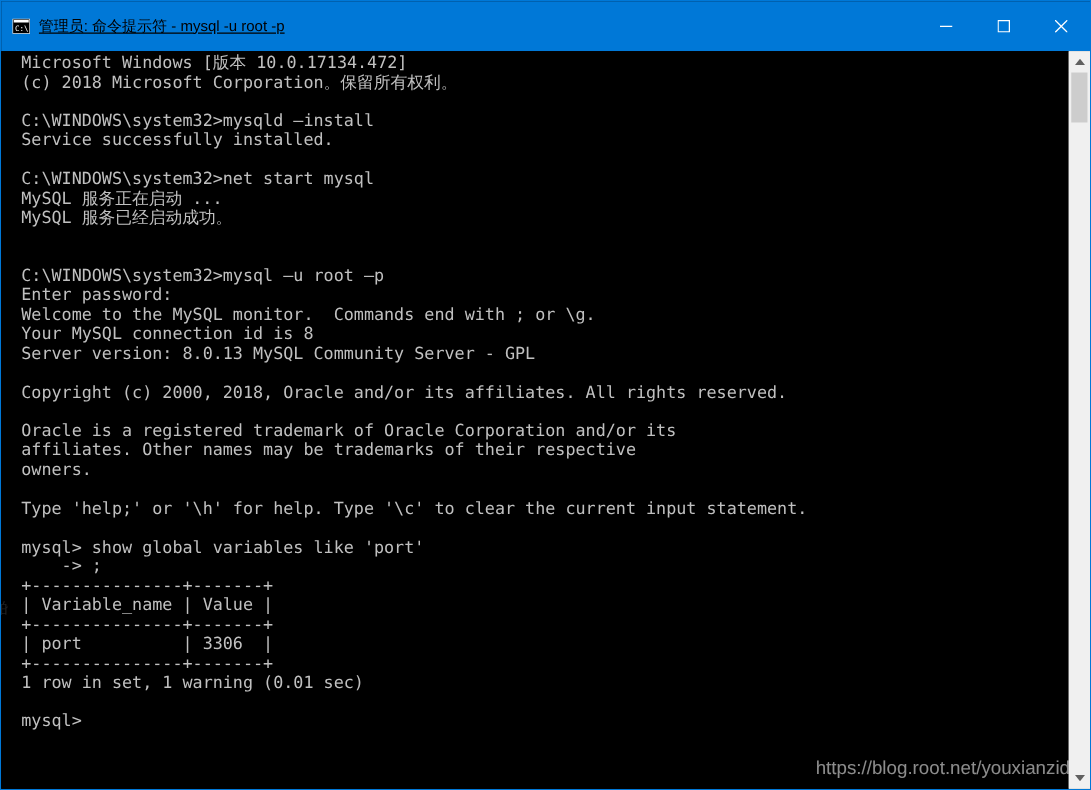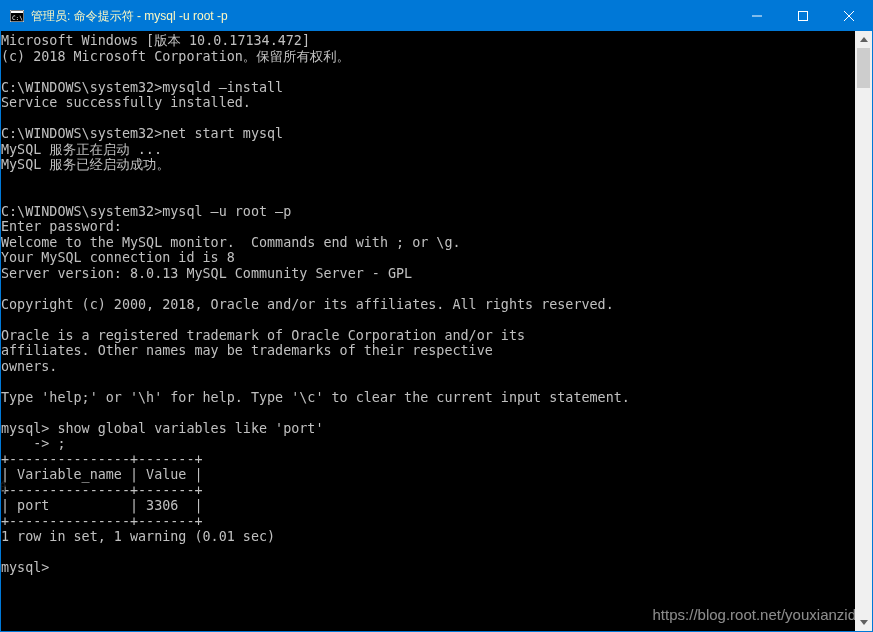--- a/index.html
+++ b/index.html
@@ -13,28 +13,29 @@
     }
     .window {
       width: 873px;
       height: 632px;
       background: #000;
       display: flex;
       flex-direction: column;
       border: 1px solid #0078d7;
     }
     .titlebar {
-      height: 30px;
+      height: 40px;
       background: #0078d7;
       display: flex;
       align-items: center;
-      color: #fef9c3;
+      color: #000000;
       font-family: "Segoe UI", Tahoma, sans-serif;
       font-size: 12px;
       user-select: none;
+      text-decoration: underline;
     }
     .titlebar-icon {
       width: 16px;
       height: 16px;
       margin: 0 6px 0 8px;
       display: inline-flex;
       align-items: center;
       justify-content: center;
     }
     .titlebar-title {
@@ -60,21 +61,21 @@
       display: flex;
       background: #000;
       position: relative;
     }
     .terminal {
       flex: 1;
       background: #000;
       color: #c0c0c0;
       font-size: 13.4px;
       line-height: 15.5px;
-      padding: 2px 0;
+      padding: 2px 16px;
       white-space: pre;
       overflow: hidden;
       font-family: "NSimSun", "SimSun", Consolas, monospace;
     }
     .scrollbar {
       width: 17px;
       background: #f0f0f0;
       display: flex;
       flex-direction: column;
     }

